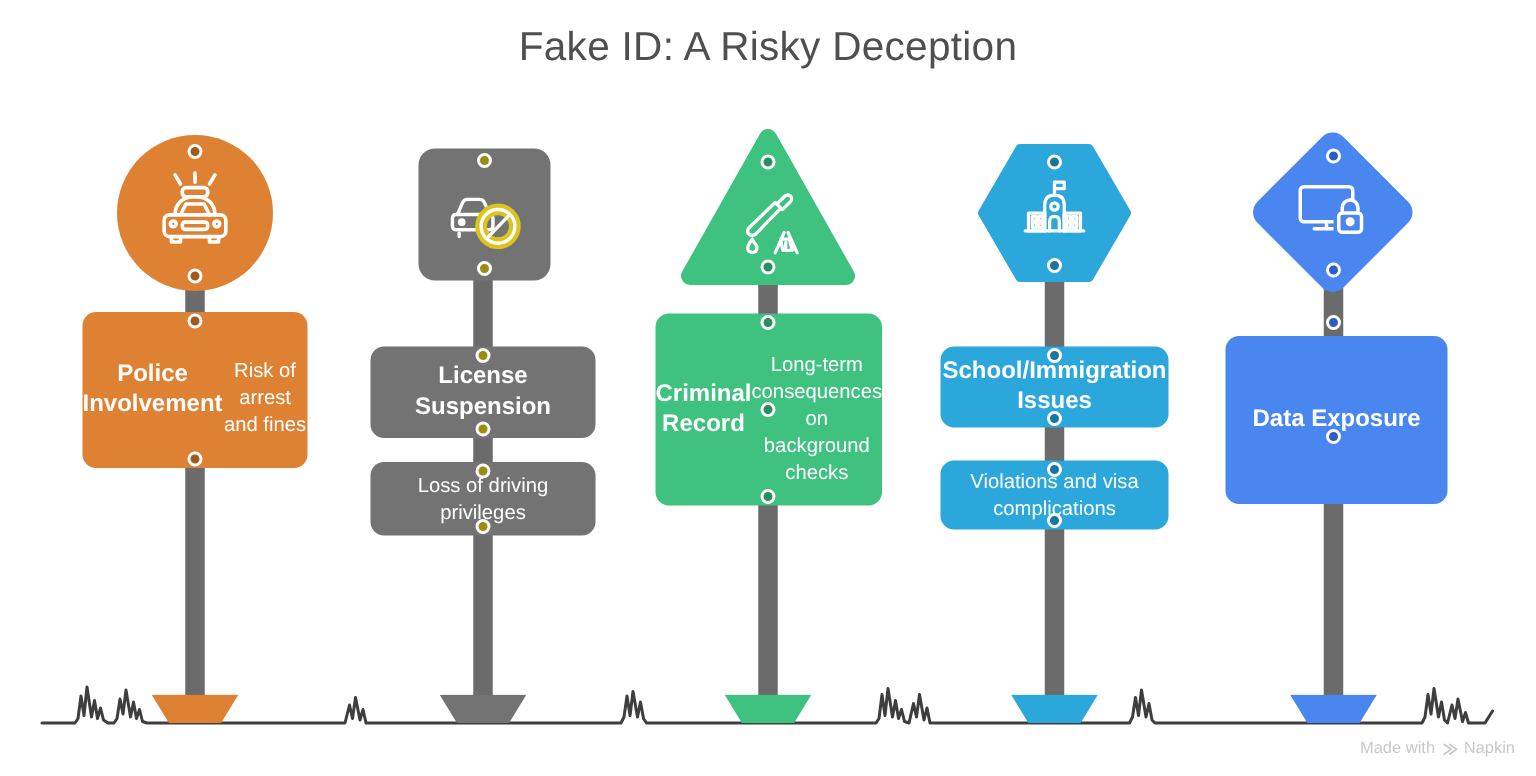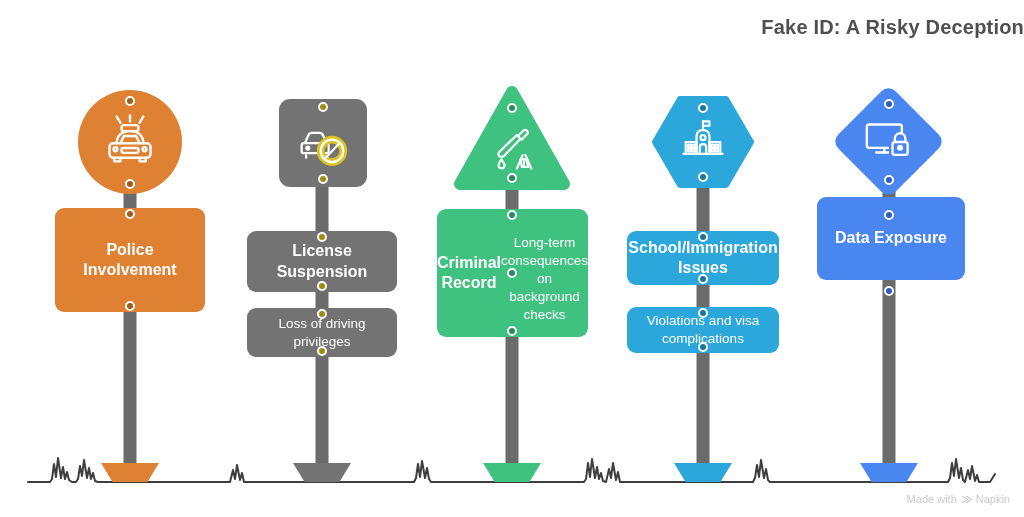--- a/index.html
+++ b/index.html
@@ -1,19 +1,19 @@
 <!DOCTYPE html>
 <html><head>
 <meta charset="utf-8">
 <style>
   html,body{margin:0;padding:0;background:#ffffff;}
   #stage{position:relative;width:1024px;height:517px;overflow:hidden;background:#ffffff;
          font-family:"Liberation Sans",sans-serif;}
-  .main-title{position:absolute;top:16px;left:0;width:100%;text-align:right;
-              font-size:20px;font-weight:bold;color:#4f4f4f;letter-spacing:.2px;}
+  .main-title{position:absolute;top:16px;left:0;width:100%;text-align:center;
+              font-size:27px;font-weight:normal;color:#4f4f4f;letter-spacing:.2px;}
   .pole{position:absolute;top:150px;height:314px;width:13px;background:#6B6B6B;
         transform:translateX(-50%);z-index:1;}
   .shape{position:absolute;z-index:2;}
   .icon-wrap{position:absolute;z-index:3;}
   .plate{position:absolute;z-index:2;border-radius:9px;color:#fff;display:flex;
          flex-direction:row;align-items:center;justify-content:center;text-align:center;}
   .plate .t{font-weight:bold;font-size:16px;line-height:1.28;}
   .plate .d{font-size:13.5px;line-height:1.32;}
   .bolt{position:absolute;width:6px;height:6px;border:2px solid #ffffff;border-radius:50%;
         transform:translate(-50%,-50%);z-index:4;box-sizing:content-box;}
@@ -65,20 +65,21 @@
     <path d="M13,25 C13,19 17,15 24,15 C31,15 35,19 35,25"></path>
     <rect x="7" y="25" width="34" height="12" rx="3"></rect>
     <path d="M16,25 l3,-6 h10 l3,6"></path>
     <rect x="17" y="29" width="14" height="4" rx="1.5"></rect>
     <circle cx="12" cy="30" r="1.6"></circle>
       <circle cx="36" cy="30" r="1.6"></circle>
     <path d="M11,37 v3 h5 v-3 M32,37 v3 h5 v-3"></path>
   </svg>
   <div class="plate c-orange" style="left:55px;top:208px;width:150px;height:104px">
     <div class="t w120">Police Involvement</div>
+    <div class="d w126 gap10">Risk of arrest and fines</div>
   </div>
   <div class="base c-orange" style="left:130px"></div>
   <div class="bolt b-orange" style="left:130px;top:101px"></div>
   <div class="bolt b-orange" style="left:130px;top:184px"></div>
   <div class="bolt b-orange" style="left:130px;top:214px"></div>
   <div class="bolt b-orange" style="left:130px;top:306px"></div>
 
   <div class="pole" style="left:322px"></div>
   <div class="shape square-shape c-yellow" style="left:279px;top:99px"></div>
   <svg class="icon-wrap icon-svg" style="left:296px;top:116px" width="54" height="54" viewBox="0 0 48 48">
@@ -167,21 +168,21 @@
   <div class="shape diamond-shape c-blue" style="left:848px;top:101px"></div>
   <svg class="icon-wrap icon-svg" style="left:861px;top:114px" width="56" height="56" viewBox="0 0 48 48">
     <rect x="5" y="9" width="30" height="20" rx="2"></rect>
     <line x1="20" y1="29" x2="20" y2="33"></line>
     <line x1="13" y1="33" x2="27" y2="33"></line>
     <rect x="24" y="17" width="18" height="19" fill="#4A86F0" stroke="none"></rect>
     <path d="M29,24 v-3 a4.5,4.5 0 0 1 9,0 v3"></path>
     <rect x="27" y="24" width="13" height="11" rx="2"></rect>
     <circle cx="33.5" cy="29" r="1.6" fill="#fff"></circle>
   </svg>
-  <div class="plate c-blue" style="left:817px;top:197px;width:148px;height:83px">
+  <div class="plate c-blue" style="left:817px;top:224px;width:148px;height:112px">
     <div class="t w150">Data Exposure</div>
   </div>
   <div class="base c-blue" style="left:889px"></div>
   <div class="bolt b-blue" style="left:889px;top:104px"></div>
   <div class="bolt b-blue" style="left:889px;top:180px"></div>
   <div class="bolt b-blue" style="left:889px;top:215px"></div>
   <div class="bolt b-blue" style="left:889px;top:291px"></div>
 
   <div class="watermark">
     <span>Made with</span>

